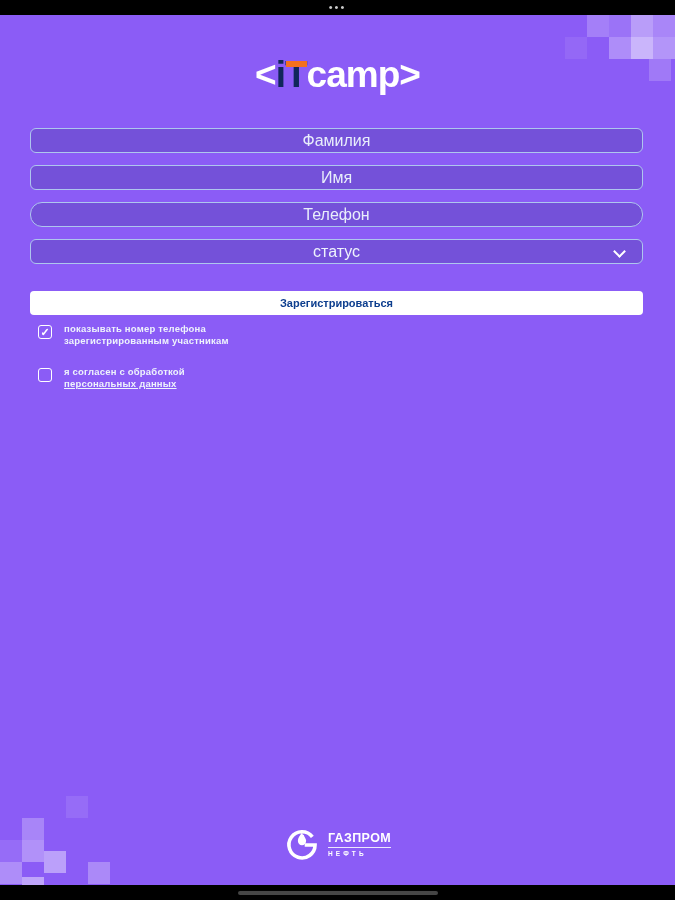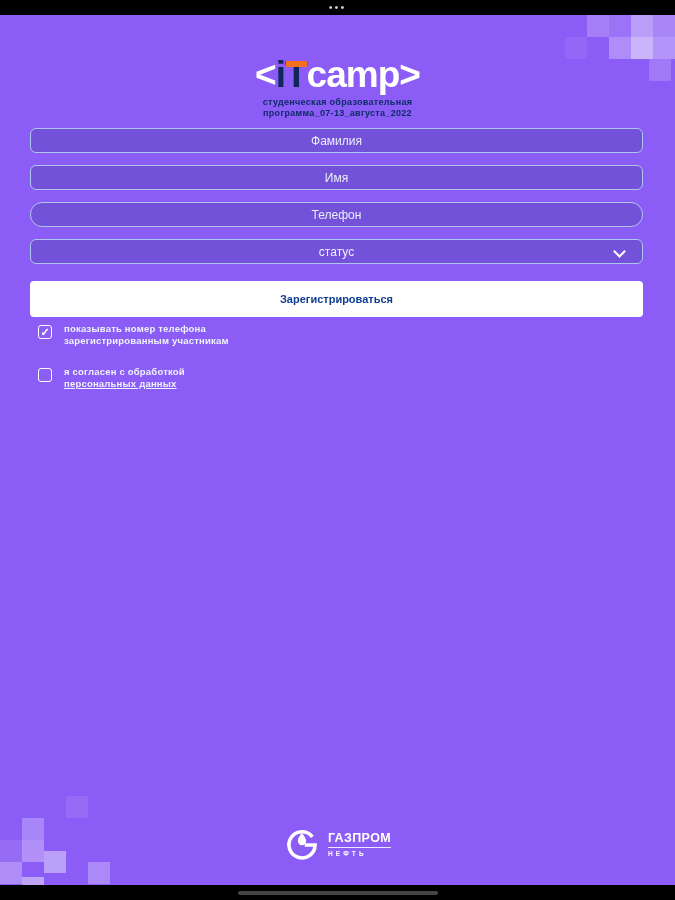--- a/index.html
+++ b/index.html
@@ -19,29 +19,29 @@
     font-size:37px; font-weight:bold; letter-spacing:-1px; color:#ffffff; line-height:40px; }
   .logo-navy { color:#10275a; }
   .logo-t { position:relative; color:#10275a; }
   .logo-t::after { content:""; position:absolute; top:7px; left:1px; width:21px; height:6px; background:#f4701f; }
   .subtitle { position:absolute; top:82px; left:0; width:100%; text-align:center;
     color:#0c2c66; font-size:9px; font-weight:bold; line-height:11px; letter-spacing:0.3px; }
   
   .field {
     position:absolute; left:30px; width:613px; height:25px; box-sizing:border-box;
     background:rgba(0,22,66,0.16); border:1px solid #aec6ee; border-radius:6px;
-    color:#eef3fd; font-size:12px; text-align:center; outline:none;
+    color:#eef3fd; font-size:16px; text-align:center; outline:none;
     font-family:"Liberation Sans", sans-serif;
   }
   input.field::placeholder { color:#e8eefb; opacity:1; }
   .select-field { display:flex; align-items:center; justify-content:center; cursor:pointer; }
   .chevron { position:absolute; right:18px; top:7px; width:7px; height:7px;
     border-right:2px solid #ffffff; border-bottom:2px solid #ffffff; transform:rotate(45deg); }
   .register-btn {
-    position:absolute; left:30px; top:266px; width:613px; height:36px; box-sizing:border-box;
+    position:absolute; left:30px; top:276px; width:613px; height:24px; box-sizing:border-box;
     background:#ffffff; border:none; border-radius:4px; cursor:pointer;
     color:#0d3e8e; font-size:11px; font-weight:bold; font-family:"Liberation Sans", sans-serif;
   }
   
   .check-row { position:absolute; left:38px; display:flex; align-items:flex-start; cursor:pointer; }
   .check-box { width:14px; height:14px; box-sizing:border-box; border:1.5px solid #ffffff; border-radius:3px;
     margin-top:2px; flex:0 0 auto; display:flex; align-items:center; justify-content:center;
     color:#ffffff; font-size:11px; font-weight:bold; line-height:14px; }
   .check-label { margin-left:12px; color:#eef3fc; font-size:9.5px; font-weight:bold; line-height:11.5px; letter-spacing:0.2px; }
   .check-label .u { text-decoration:underline; }
@@ -85,24 +85,20 @@
       <div class="sq" style="left:22px;top:803px;background:rgba(255,255,255,0.25)"></div>
       <div class="sq" style="left:0;top:825px;background:rgba(255,255,255,0.10)"></div>
       <div class="sq" style="left:22px;top:825px;background:rgba(255,255,255,0.33)"></div>
       <div class="sq" style="left:44px;top:836px;background:rgba(255,255,255,0.42)"></div>
       <div class="sq" style="left:0;top:847px;background:rgba(255,255,255,0.30)"></div>
       <div class="sq" style="left:88px;top:847px;background:rgba(255,255,255,0.28)"></div>
       <div class="sq" style="left:22px;top:862px;background:rgba(255,255,255,0.45)"></div>
     </div>
 
     <div class="logo-row"><span>&lt;</span><span class="logo-navy">i</span><span class="logo-t">T</span><span>camp</span><span>&gt;</span></div>
-    <div class="subtitle">
-      <div>студенческая образовательная</div>
-      <div>программа_07-13_августа_2022</div>
-    </div>
 
     <input class="field" style="top: 113px;" type="text" placeholder="Фамилия">
     <input class="field" style="top: 150px;" type="text" placeholder="Имя">
     <input class="field" style="top: 187px; border-radius: 12px;" type="text" placeholder="Телефон">
 
     <div class="field select-field" style="top:224px">
       <span>статус</span>
       <span class="chevron"></span>
     </div>
 

